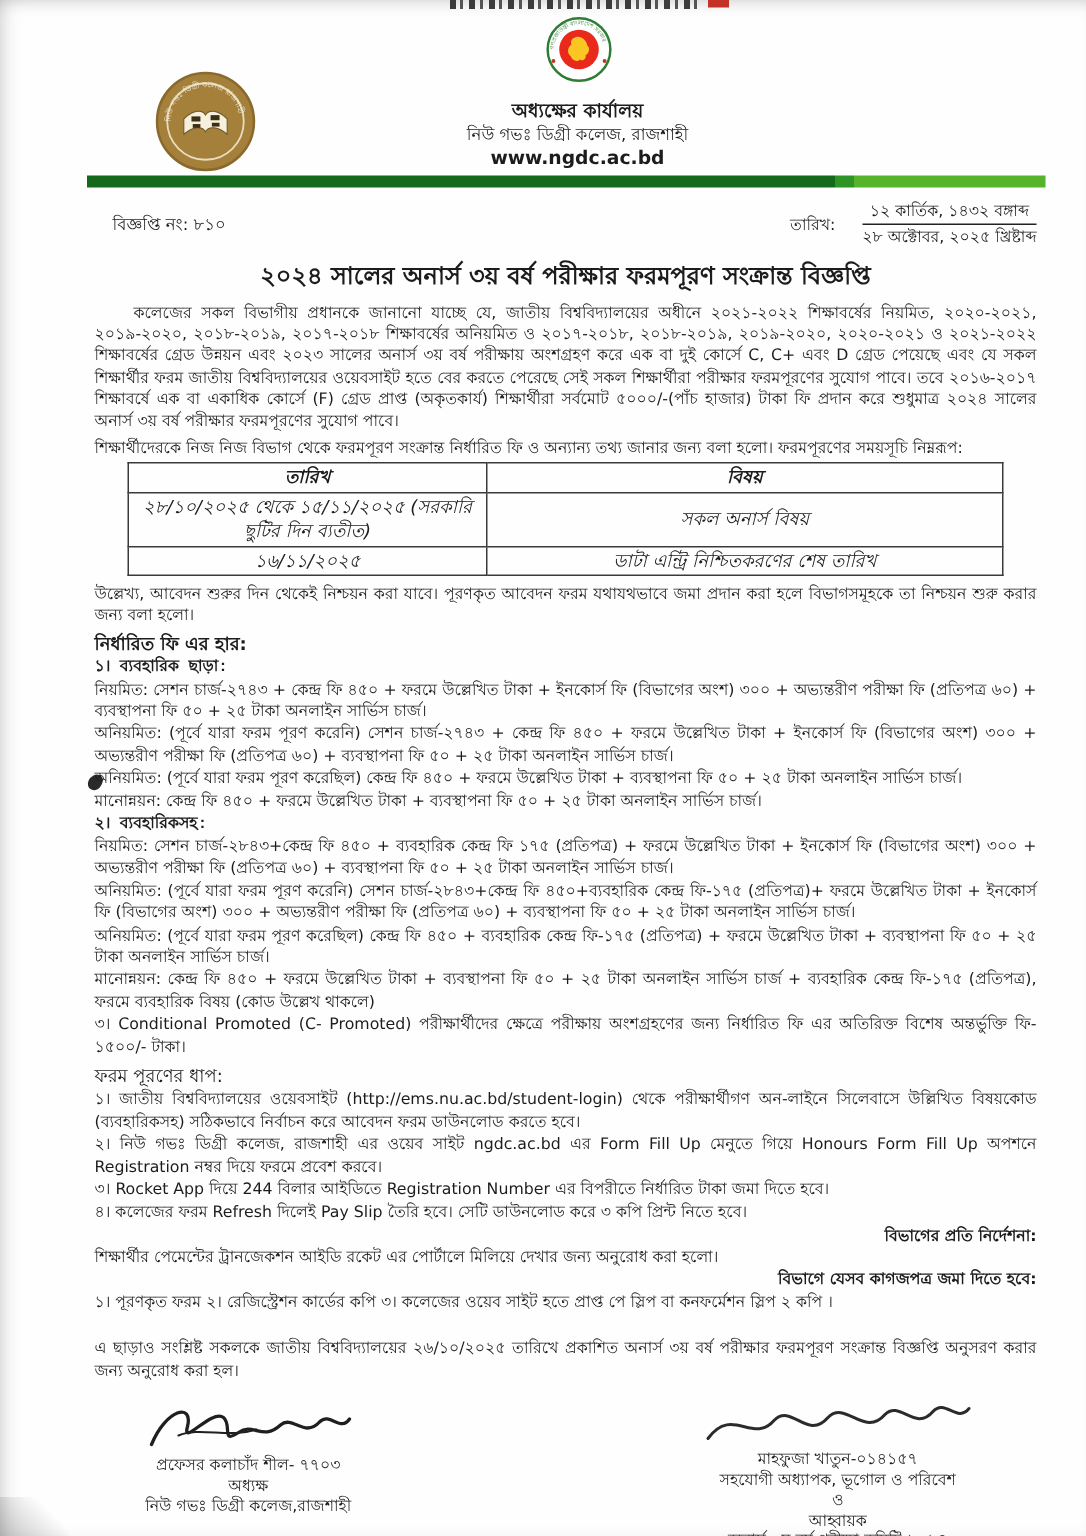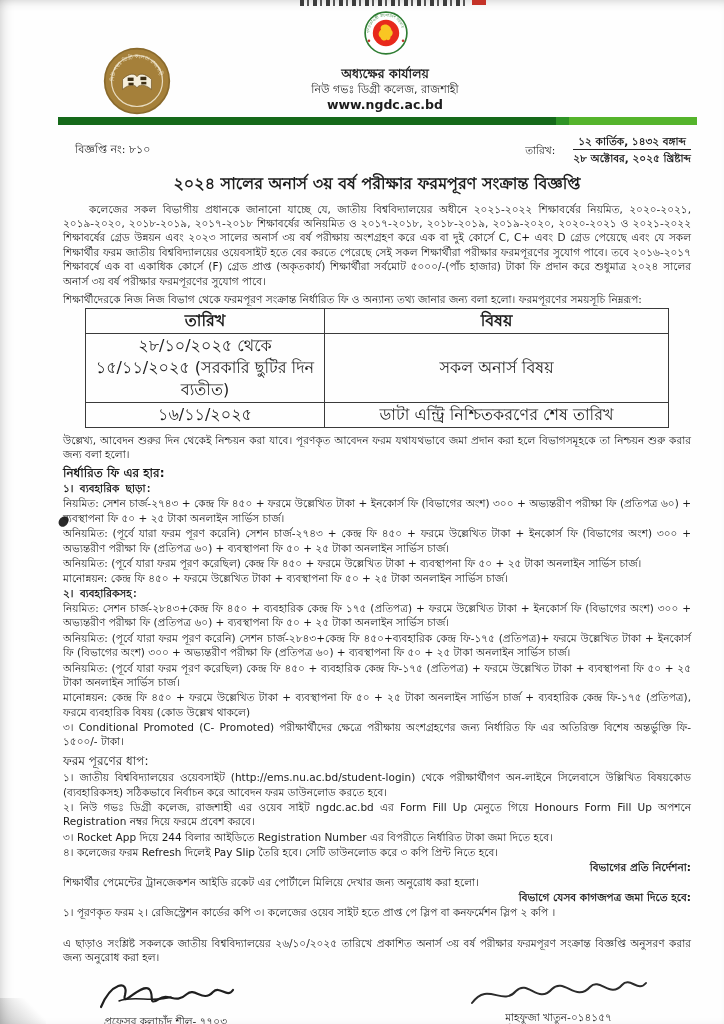--- a/index.html
+++ b/index.html
@@ -22,28 +22,28 @@
   .head-college{font-size:11px;margin-top:1px;}
   .head-web{font-size:12.5px;font-weight:bold;margin-top:1px;}
   .green-bar{position:absolute;left:58px;top:117px;width:639px;height:8px;
       background:linear-gradient(90deg,#15691a 0 78%,#2f9426 78% 80%,#55b42c 80% 100%);}
   
   .content{position:absolute;left:0;top:132px;width:724px;box-sizing:border-box;
       padding:0 33px 0 63px;font-size:10.5px;line-height:1.37;}
   .meta-row{display:flex;justify-content:space-between;align-items:flex-start;margin:2px 0 2px 12px;}
   .notice-no{font-size:11px;padding-top:8px;}
   .date-block{display:flex;align-items:center;gap:18px;font-size:10.5px;}
-  .date-frac{text-align:center;font-weight:bold;}
+  .date-frac{text-align:center;font-weight:normal;}
   .date-frac .d1{border-bottom:1.4px solid #222;padding:0 4px 1px;}
   .date-frac .d2{padding-top:1px;}
   .doc-title{font-size:16px;font-weight:bold;text-align:center;margin:7px 0 7px;}
   p{margin:0 0 4px;}
   .just{text-align:justify;}
   .indent{text-indent:26px;}
-  table.sched{border-collapse:collapse;width:584px;margin:2px 0 5px 22px;font-size:16px;}
+  table.sched{border-collapse:collapse;width:584px;margin:2px 0 5px 22px;font-size:12px;font-style:italic;}
   table.sched td,table.sched th{border:1.2px solid #3a3a3a;padding:1px 5px;text-align:center;vertical-align:middle;}
   table.sched th{font-weight:bold;}
   .col-date{width:41%;}
   .b{font-weight:bold;text-align:right;}
   .fee-head{font-size:12px;font-weight:bold;margin:3px 0 1px;}
   .sec-title{font-weight:bold;margin:1px 0 0;font-family:Liberation Mono, monospace;}
   .fee-item{margin:0 0 1px;text-align:justify;}
   .step-head{font-size:12px;font-weight:normal;margin:4px 0 1px;}
   .sig-row{display:flex;justify-content:space-between;margin:10px 40px 4px 30px;text-align:center;font-size:10.5px;line-height:1.3;}
   .sig-block .lines{margin-top:-4px;}

